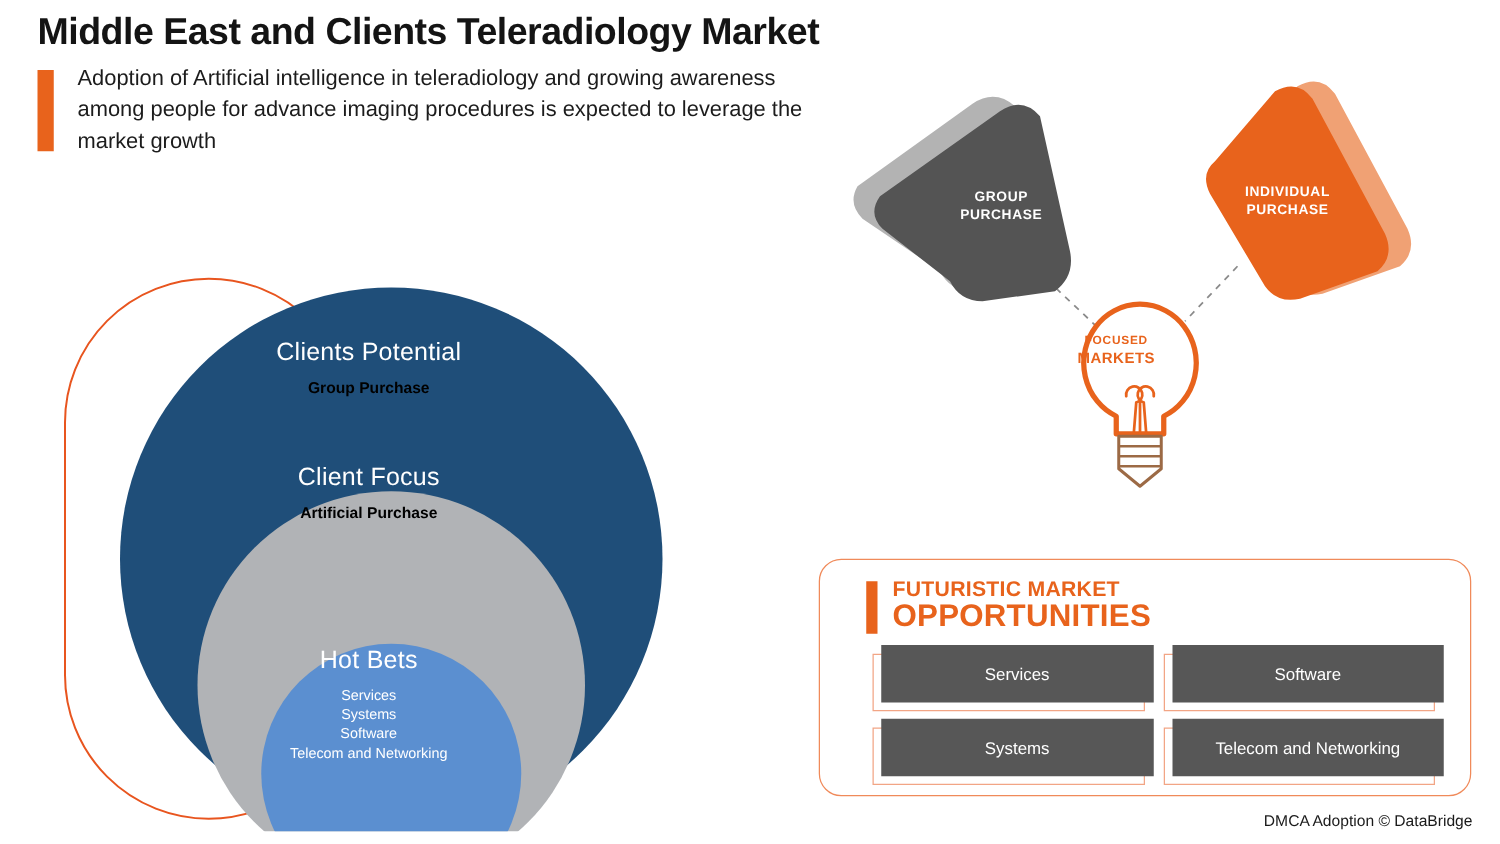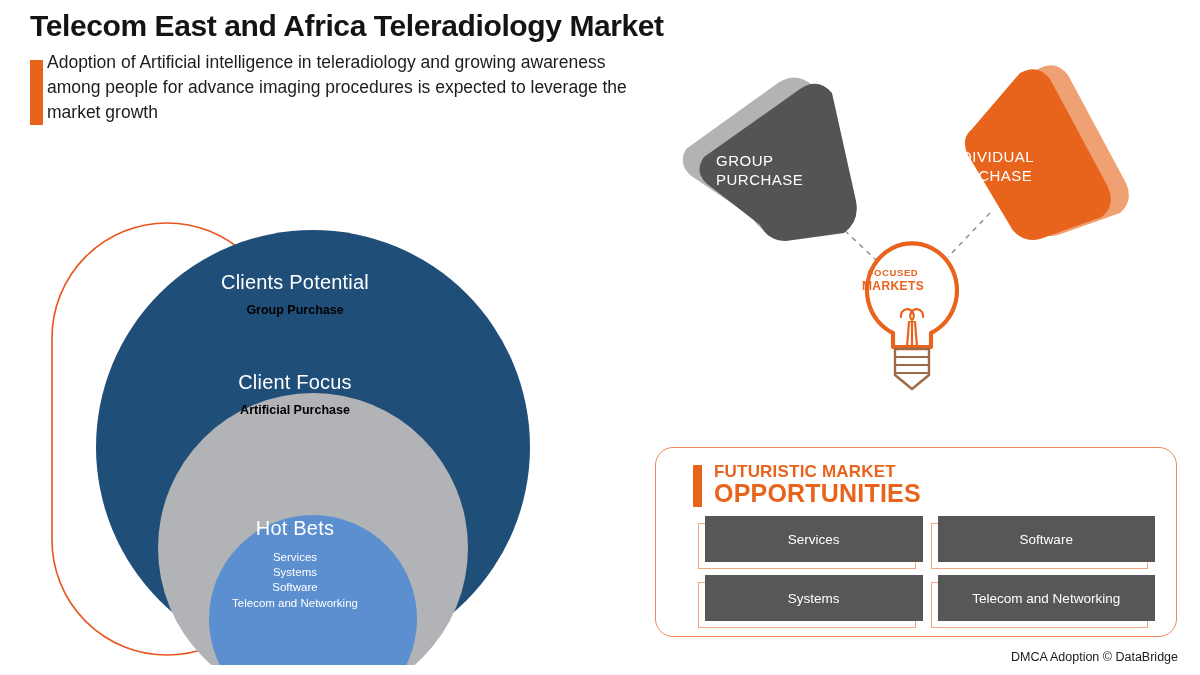--- a/index.html
+++ b/index.html
@@ -27,22 +27,22 @@
     font-size: 30px;
     font-weight: bold;
     letter-spacing: -0.4px;
     color: #141414;
     line-height: 1.2;
     margin: 0 0 6px 0;
     white-space: nowrap;
   }
   #subtitle-row {
     display: flex;
-    align-items: flex-end;
-    gap: 4px;
+    align-items: center;
+    gap: 19px;
   }
   #subtitle-accent-bar {
     width: 13px;
     height: 65px;
     background: #e8631c;
     flex: 0 0 auto;
     margin-top: 2px;
   }
   #page-subtitle {
     font-size: 17.5px;
@@ -93,23 +93,24 @@
   #markets-figure {
     position: absolute;
     left: 660px;
     top: 55px;
     width: 500px;
     height: 370px;
   }
   #markets-figure svg { display: block; }
   .poly-label {
     position: absolute;
+    text-align: center;
     color: #ffffff;
-    font-size: 15px;
-    font-weight: normal;
+    font-size: 11px;
+    font-weight: bold;
     letter-spacing: 0.5px;
     line-height: 1.28;
     pointer-events: none;
   }
   #group-purchase-label      { left: 56px;  top: 96px;  width: 170px; }
   #individual-purchase-label { left: 285px; top: 92px;  width: 170px; }
   #bulb-label {
     position: absolute;
     left: 178px;
     top: 212px;
@@ -216,21 +217,21 @@
     right: 22px;
     bottom: 11px;
     font-size: 12.5px;
     color: #1a1a1a;
   }
 </style>
 </head>
 <body>
 
 <div id="header-block">
-  <div id="page-title">Telecom East and Africa Teleradiology Market</div>
+  <div id="page-title">Middle East and Clients Teleradiology Market</div>
   <div id="subtitle-row">
     <div id="subtitle-accent-bar"></div>
     <div id="page-subtitle">Adoption of Artificial intelligence in teleradiology and growing awareness among people for advance imaging procedures is expected to leverage the market growth</div>
   </div>
 </div>
 
 <div id="circles-figure">
   <svg width="520" height="450" viewBox="0 0 520 450">
 
     <rect x="17" y="8" width="230" height="432" rx="115" ry="115" fill="none" stroke="#e8551f" stroke-width="1.6"></rect>

